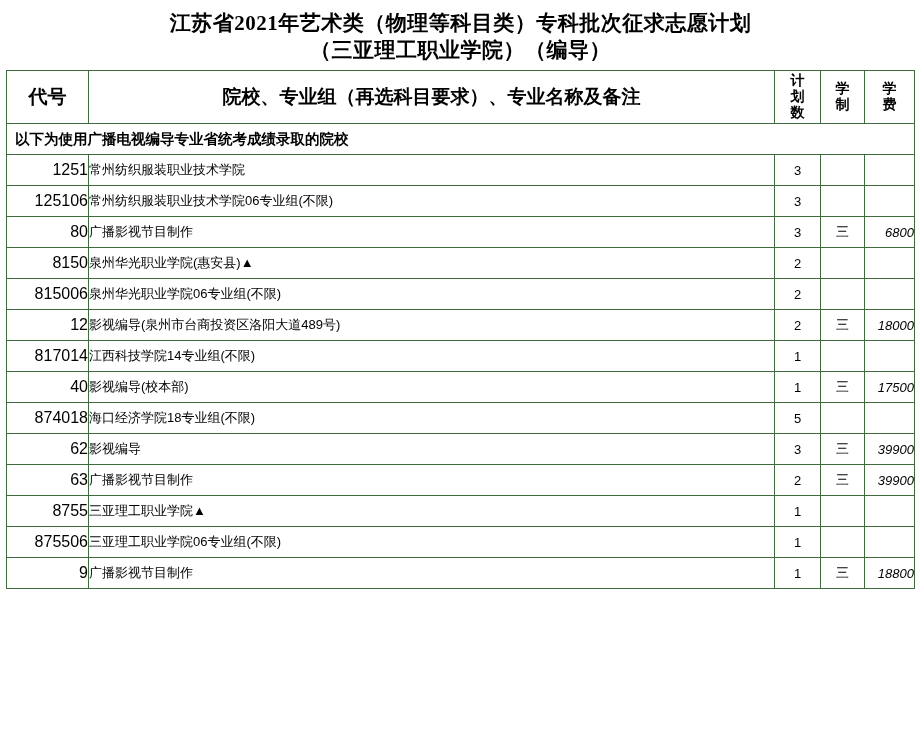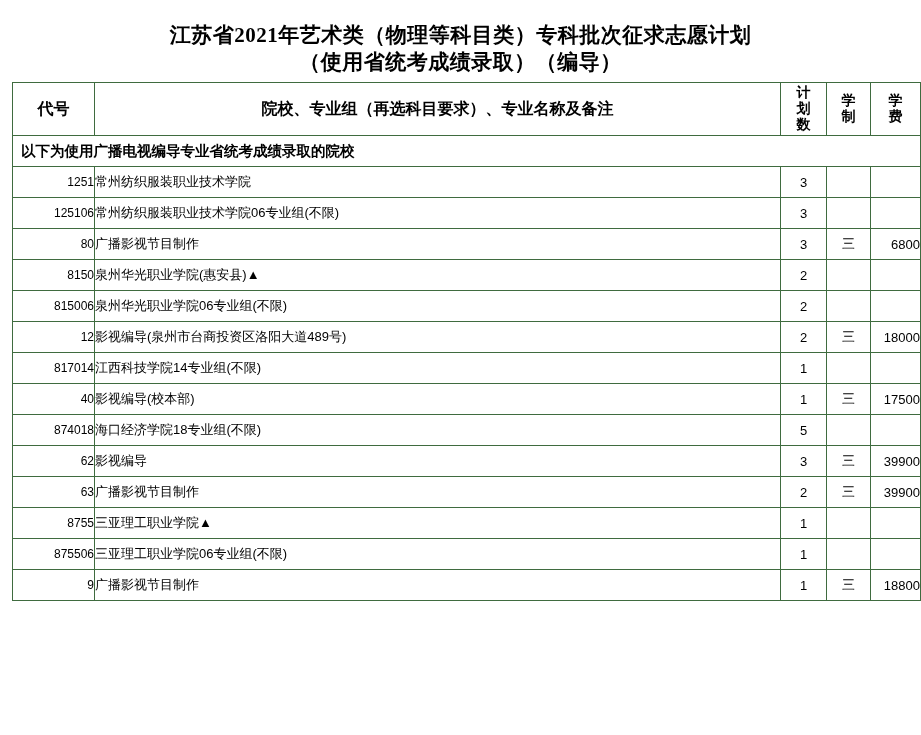--- a/index.html
+++ b/index.html
@@ -10,21 +10,21 @@
   body {
     width: 921px;
     height: 735px;
     font-family: "Liberation Sans", sans-serif;
     color: #000000;
     overflow: hidden;
   }
   .page {
     width: 921px;
     box-sizing: border-box;
-    padding: 12px;
+    padding: 0;
   }
   .title-block {
     text-align: center;
     padding-top: 10px;
     padding-bottom: 6px;
   }
   .title-line {
     font-family: "Liberation Serif", serif;
     font-weight: bold;
     font-size: 21px;
@@ -44,21 +44,21 @@
   }
   .col-code   { width: 82px; }
   .col-name   { width: 686px; }
   .col-plan   { width: 46px; }
   .col-len    { width: 44px; }
   .col-fee    { width: 50px; }
 
   thead td {
     font-family: "Liberation Serif", serif;
     font-weight: bold;
-    font-size: 16px;
+    font-size: 19px;
     text-align: center;
     height: 52px;
   }
   thead td.vert {
     font-size: 14px;
     line-height: 15px;
   }
   thead .vchars {
     display: block;
     width: 14px;
@@ -67,36 +67,37 @@
     line-height: 16px;
   }
   tbody td {
     height: 30px;
     font-size: 13px;
   }
   td.code {
     text-align: right;
     padding-right: 7px;
     font-family: "Liberation Sans", sans-serif;
-    font-size: 12px;
+    font-size: 16px;
   }
   td.name {
     text-align: left;
     padding-left: 8px;
     font-size: 13px;
     margin-left: 24px;
   }
   td.num {
     text-align: center;
     font-size: 13px;
   }
   td.fee {
     text-align: right;
     padding-right: 8px;
     font-size: 13px;
+    font-style: italic;
   }
   tr.note td {
     font-family: "Liberation Serif", serif;
     font-weight: bold;
     font-size: 14.5px;
     text-align: left;
     padding: 4px 8px 5px 8px;
     line-height: 21px;
     height: auto;
   }
@@ -110,21 +111,21 @@
     height: 30px;
   }
 </style>
 </head>
 <body>
 
 <div class="page">
 
   <div class="title-block">
     <div class="title-line">江苏省2021年艺术类（物理等科目类）专科批次征求志愿计划</div>
-    <div class="title-line">（使用省统考成绩录取）（编导）</div>
+    <div class="title-line">（三亚理工职业学院）（编导）</div>
   </div>
 
   <table class="plan">
     <colgroup>
       <col class="col-code">
       <col class="col-name">
       <col class="col-plan">
       <col class="col-len">
       <col class="col-fee">
     </colgroup>

